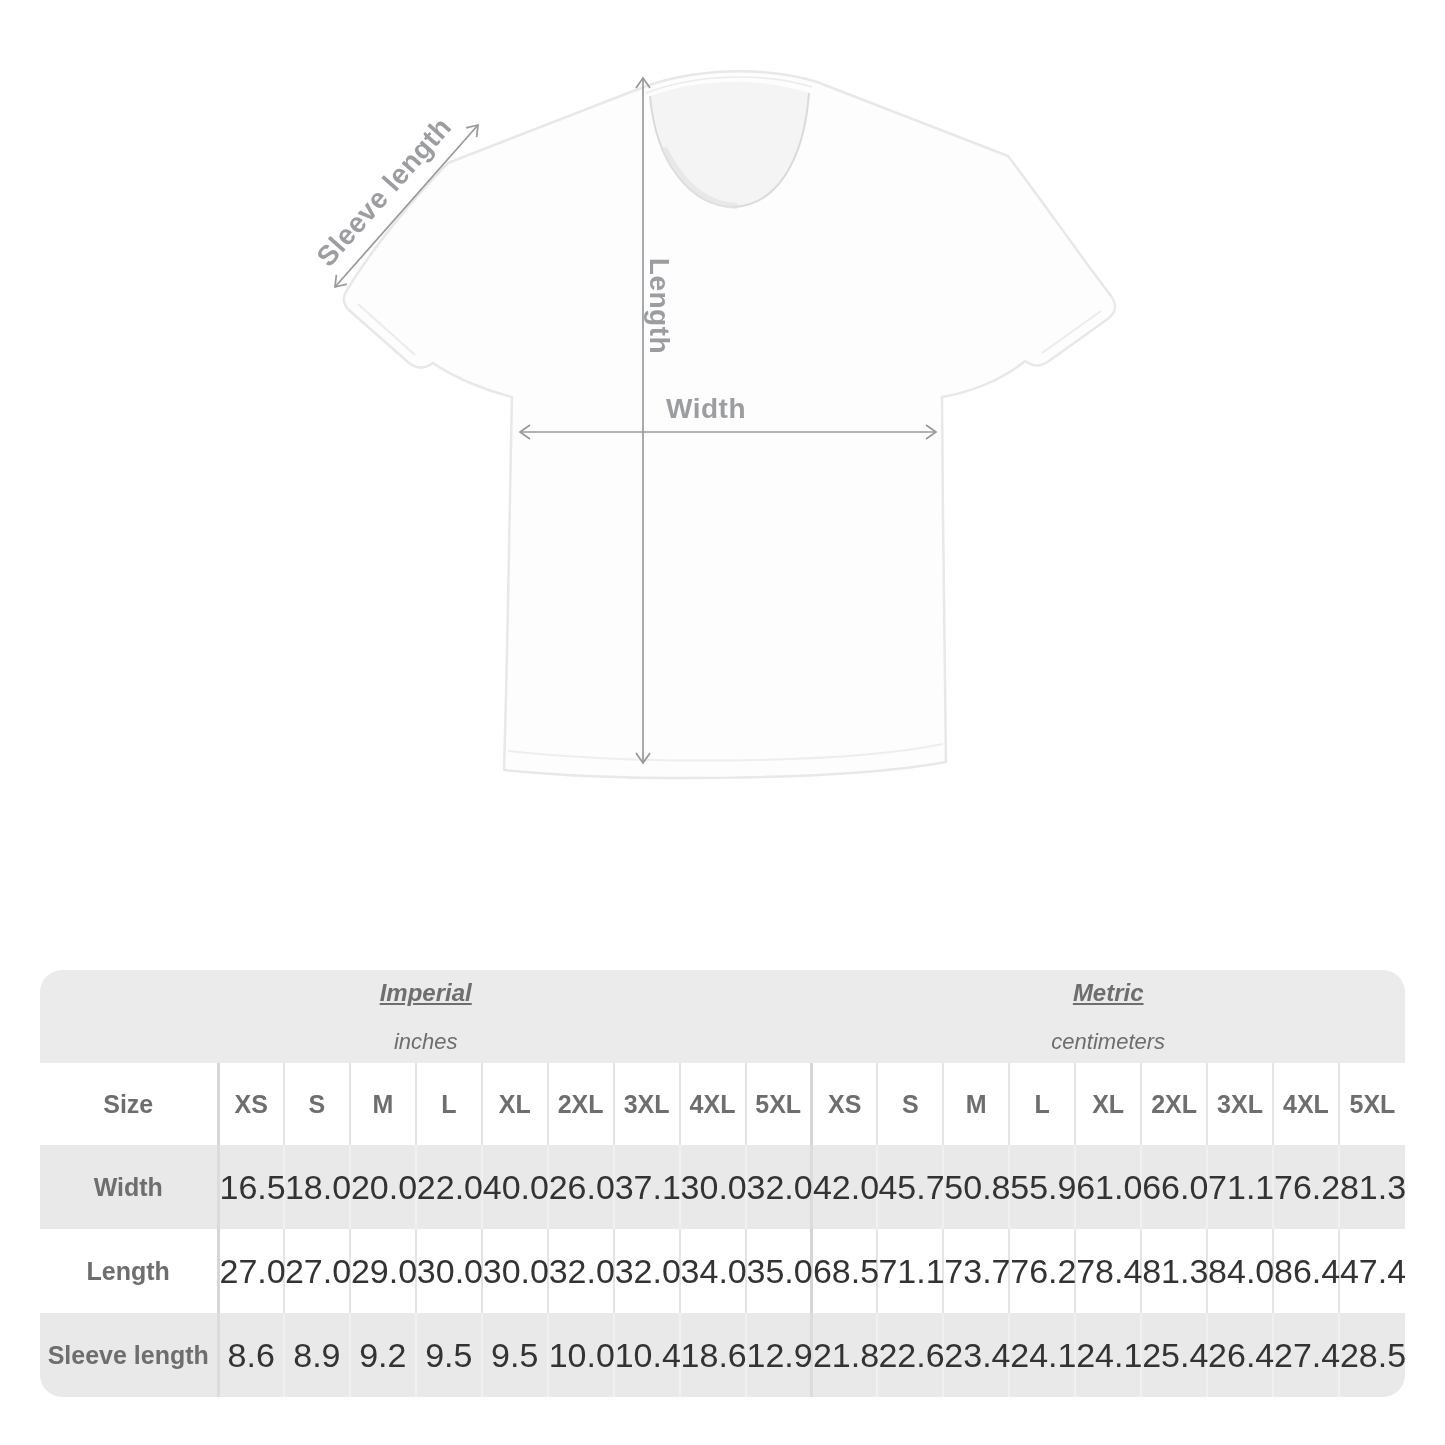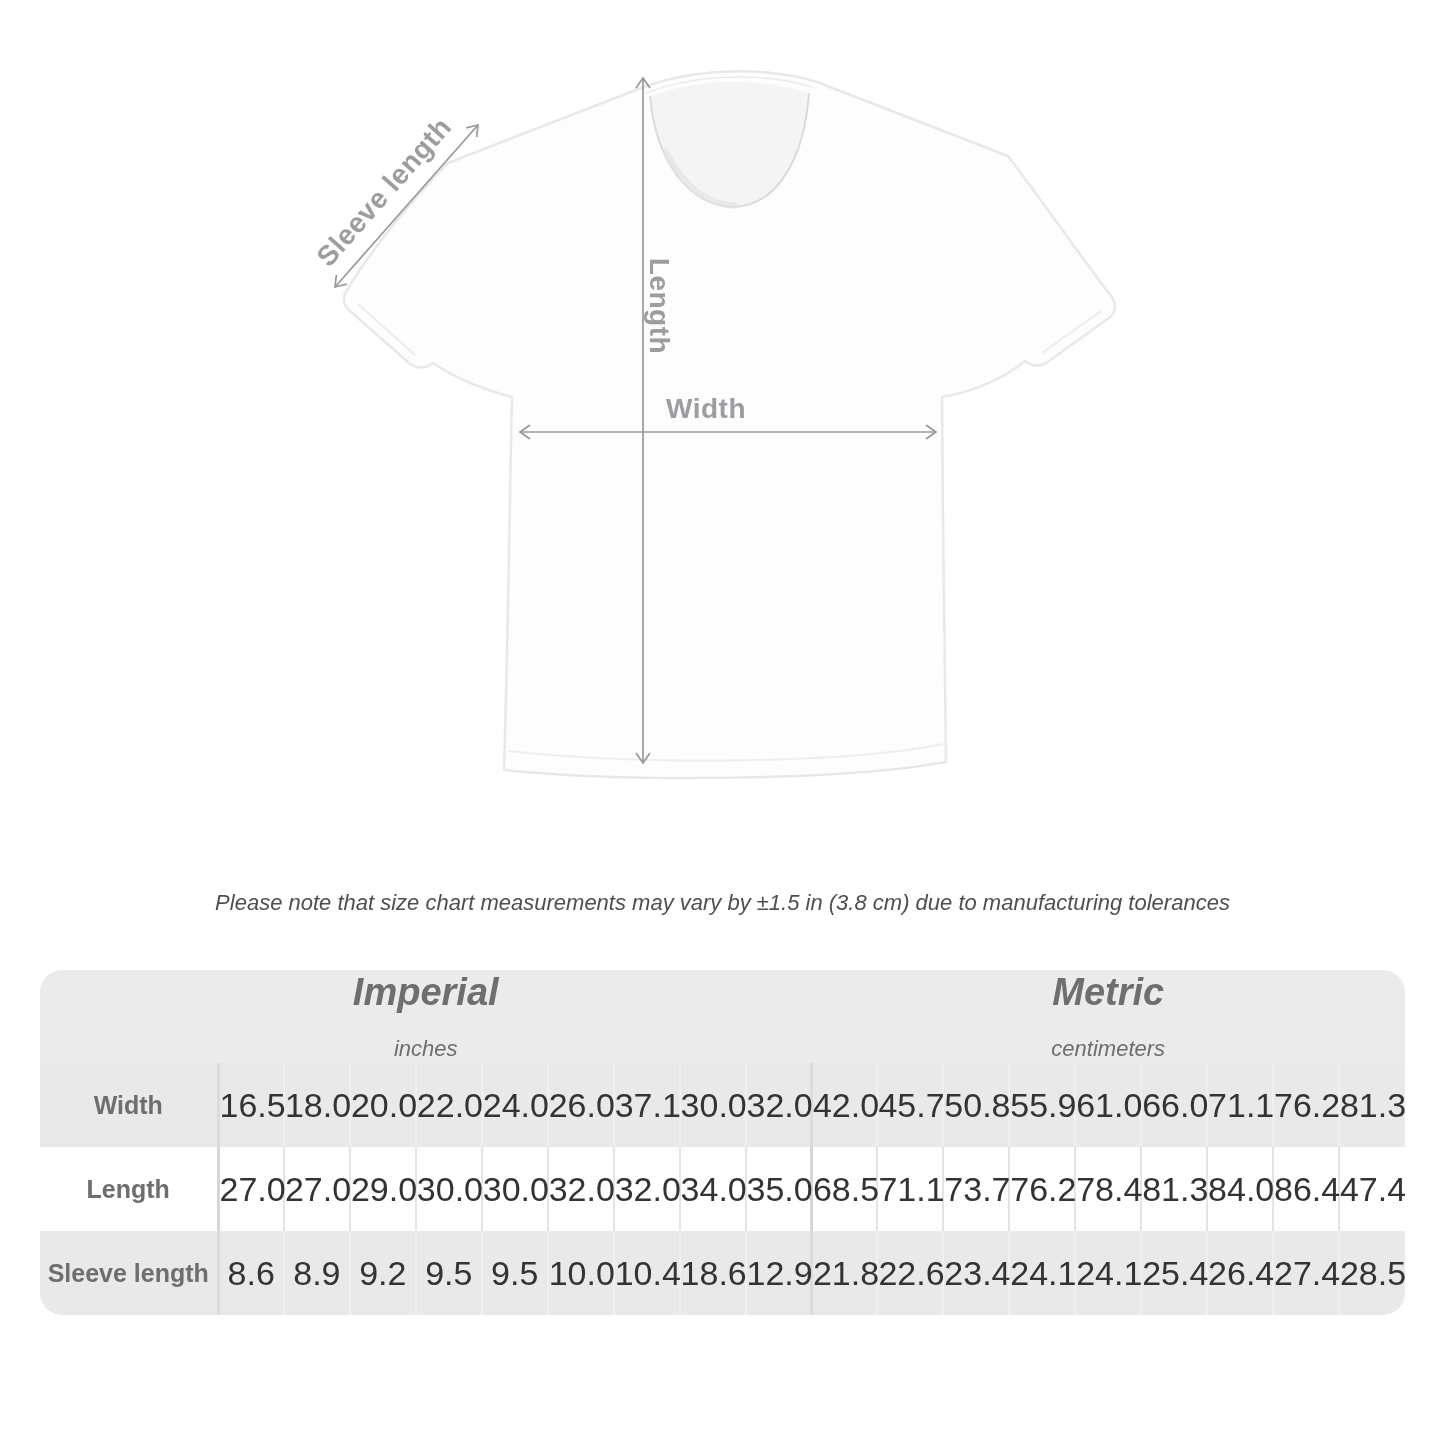--- a/index.html
+++ b/index.html
@@ -54,24 +54,25 @@
   }
   col.lab { width: 178px; }
   tr.group-row td {
     background: #ebebeb;
     height: 93px;
     text-align: center;
     vertical-align: middle;
     padding: 0;
   }
   .gname {
-    font-size: 38px;
+    font-size: 24px;
     font-weight: bold;
     font-style: italic;
     color: #6e6e6e;
+    text-decoration: underline;
   }
   .gunit {
     font-size: 22px;
     font-style: italic;
     color: #6e6e6e;
     margin-top: 22px;
   }
   tr.head-row th {
     background: #ffffff;
     height: 82px;
@@ -149,21 +150,20 @@
       <line x1="335" y1="287" x2="478" y2="125" stroke="#97999c" stroke-width="1.7" marker-start="url(#ah)" marker-end="url(#ah)"></line>
       <line x1="643" y1="78" x2="643" y2="763" stroke="#97999c" stroke-width="1.7" marker-start="url(#ah)" marker-end="url(#ah)"></line>
       <line x1="520" y1="432" x2="936" y2="432" stroke="#97999c" stroke-width="1.7" marker-start="url(#ah)" marker-end="url(#ah)"></line>
     </g>
 
     <text class="diag-label" transform="translate(391,198) rotate(-48.6)" text-anchor="middle">Sleeve length</text>
     <text class="diag-label" transform="translate(650,306) rotate(90)" text-anchor="middle">Length</text>
     <text class="diag-label" x="706" y="418" text-anchor="middle">Width</text>
   </svg>
 
-  <div class="page-subtitle">Please note that size chart measurements may vary by ±1.5 in (3.8 cm) due to manufacturing tolerances</div>
 
   <div class="size-table-wrap">
     <table class="size-table">
       <colgroup>
         <col class="lab">
         <col>
           <col>
           <col>
           <col>
           <col>
@@ -185,27 +185,48 @@
         <tr class="group-row">
           <td colspan="10">
             <div class="gname">Imperial</div>
             <div class="gunit">inches</div>
           </td>
           <td colspan="9">
             <div class="gname">Metric</div>
             <div class="gunit">centimeters</div>
           </td>
         </tr>
+        <tr class="head-row">
+          <th>Size</th>
+          <th class="sep">XS</th>
+          <th class="c">S</th>
+          <th class="c">M</th>
+          <th class="c">L</th>
+          <th class="c">XL</th>
+          <th class="c">2XL</th>
+          <th class="c">3XL</th>
+          <th class="c">4XL</th>
+          <th class="c">5XL</th>
+          <th class="sep">XS</th>
+          <th class="c">S</th>
+          <th class="c">M</th>
+          <th class="c">L</th>
+          <th class="c">XL</th>
+          <th class="c">2XL</th>
+          <th class="c">3XL</th>
+          <th class="c">4XL</th>
+          <th class="c">5XL</th>
+        </tr>
         <tr class="data-row shade">
           <td class="rowlabel">Width</td>
           <td class="sep">16.5</td>
           <td class="c">18.0</td>
           <td class="c">20.0</td>
           <td class="c">22.0</td>
-          <td class="c">24.0</td>
+          <td class="c">40.0</td>
           <td class="c">26.0</td>
           <td class="c">37.1</td>
           <td class="c">30.0</td>
           <td class="c">32.0</td>
           <td class="sep">42.0</td>
           <td class="c">45.7</td>
           <td class="c">50.8</td>
           <td class="c">55.9</td>
           <td class="c">61.0</td>
           <td class="c">66.0</td>

